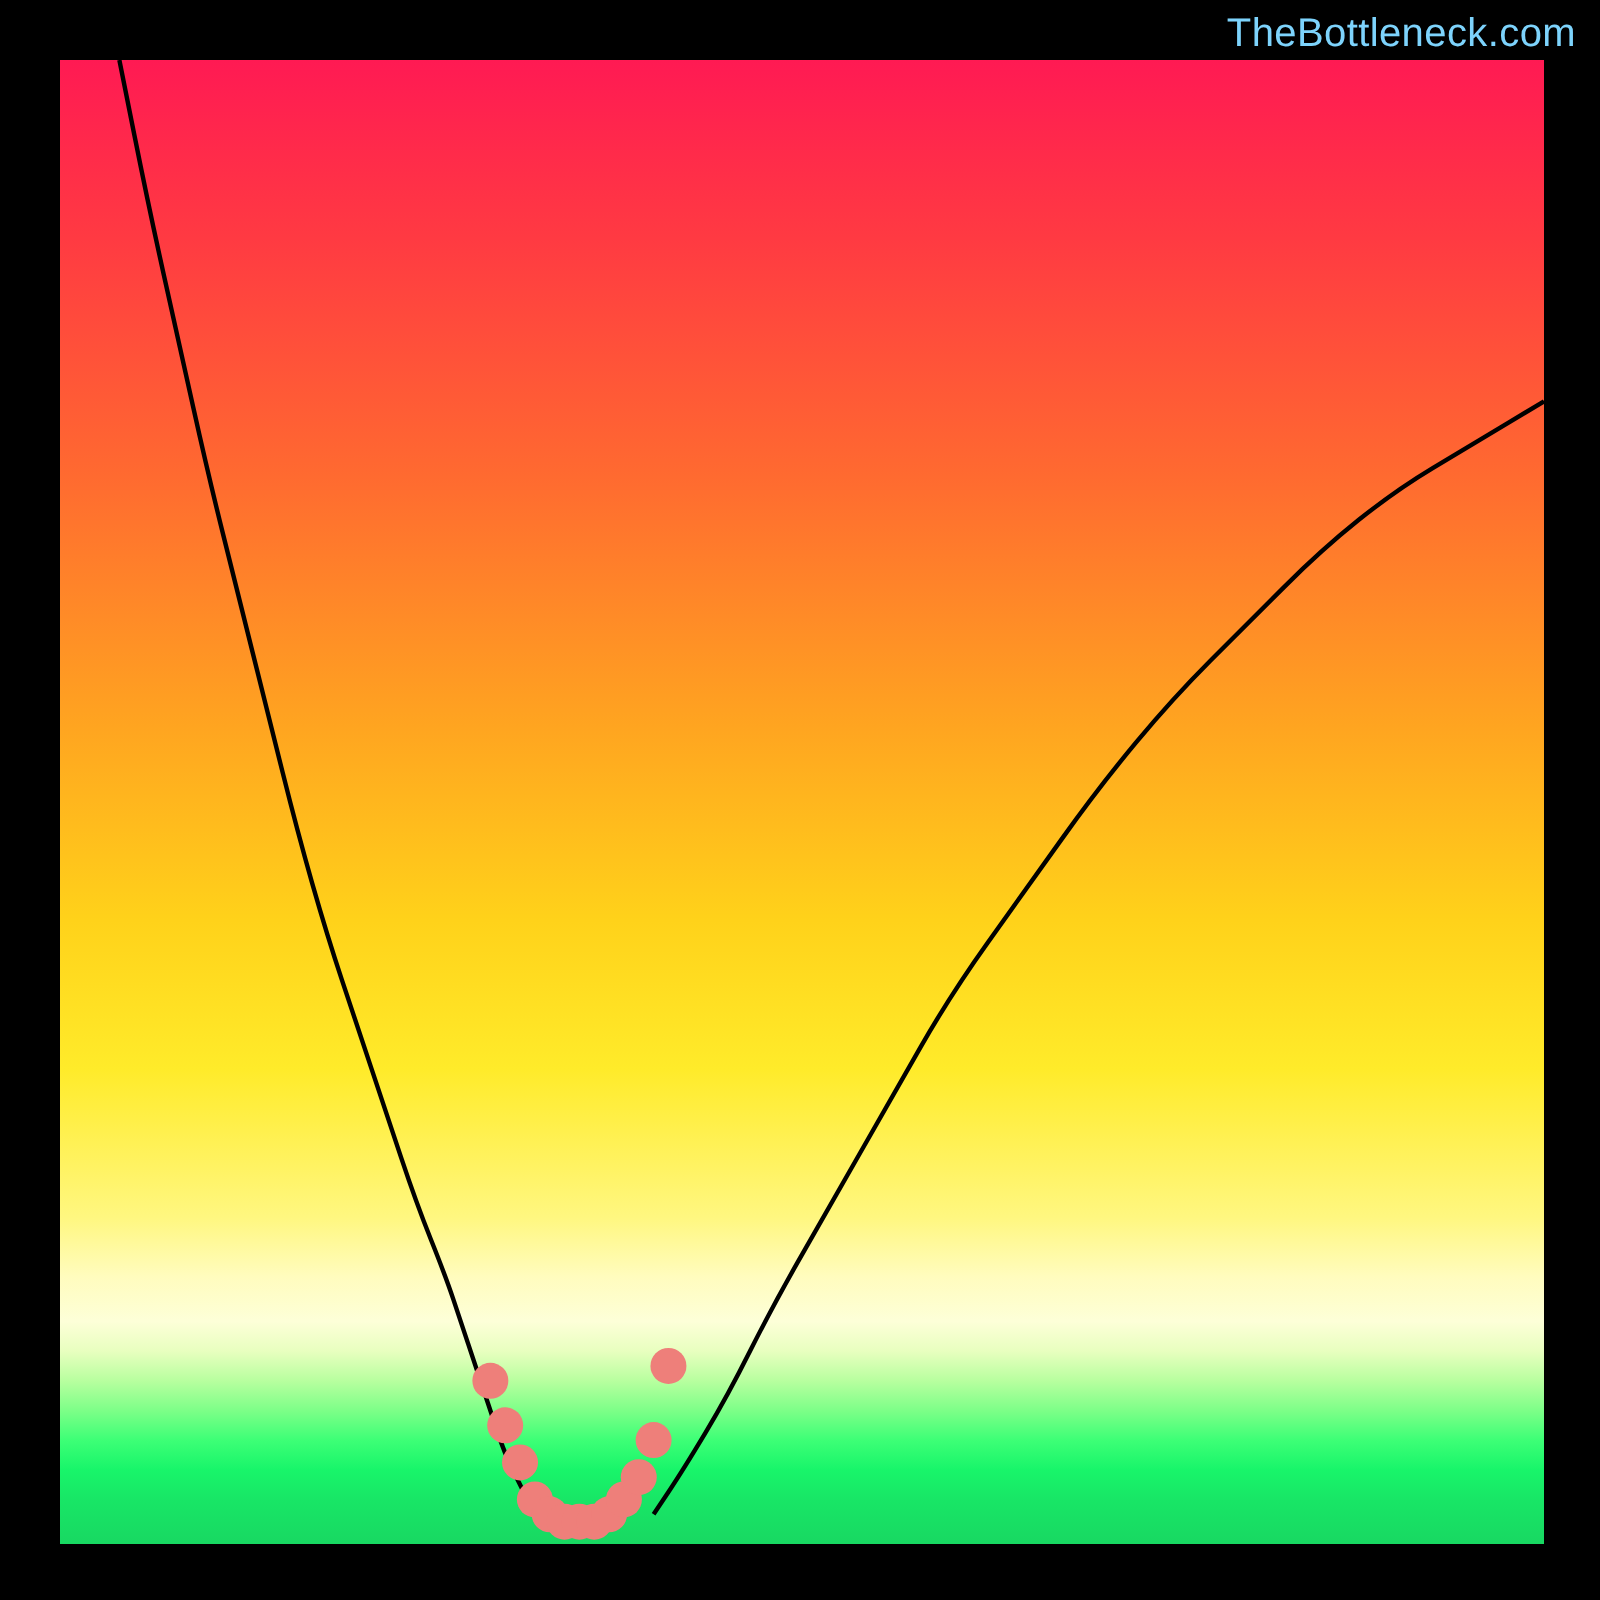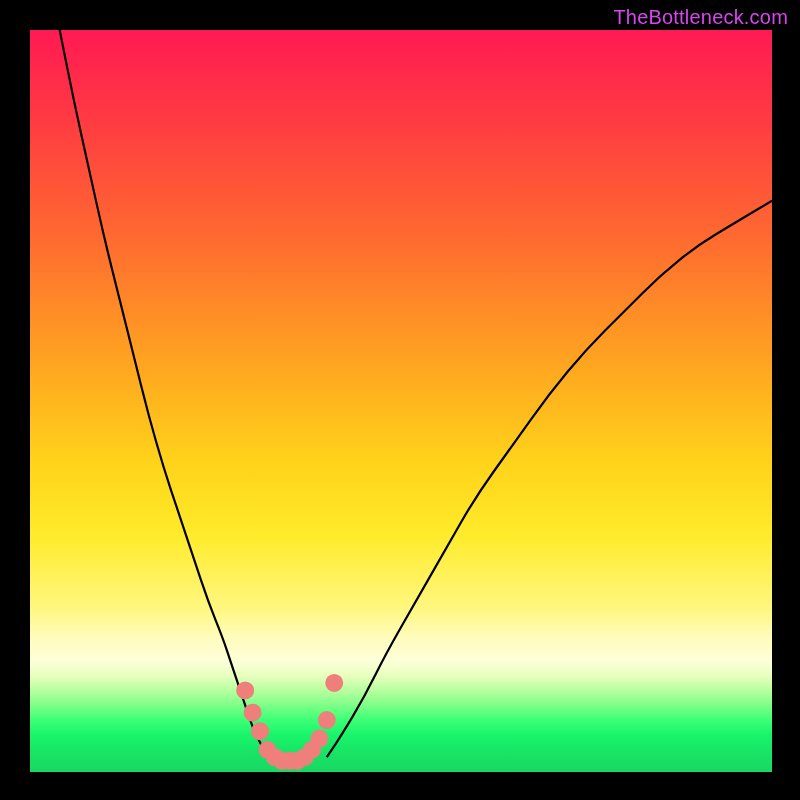--- a/index.html
+++ b/index.html
@@ -43,21 +43,21 @@
       #3dff76 93%,
       #18f56a 95%,
       #18e666 97%,
       #18d862 100%
     );
   }
   .watermark {
     position: absolute;
     top: 6px;
     right: 12px;
-    color: #d946ef;
+    color: #7dd3fc;
     font-size: 20px;
     font-weight: 500;
     letter-spacing: 0.2px;
   }
   svg.overlay {
     position: absolute;
     left: 0;
     top: 0;
     width: 742px;
     height: 742px;

